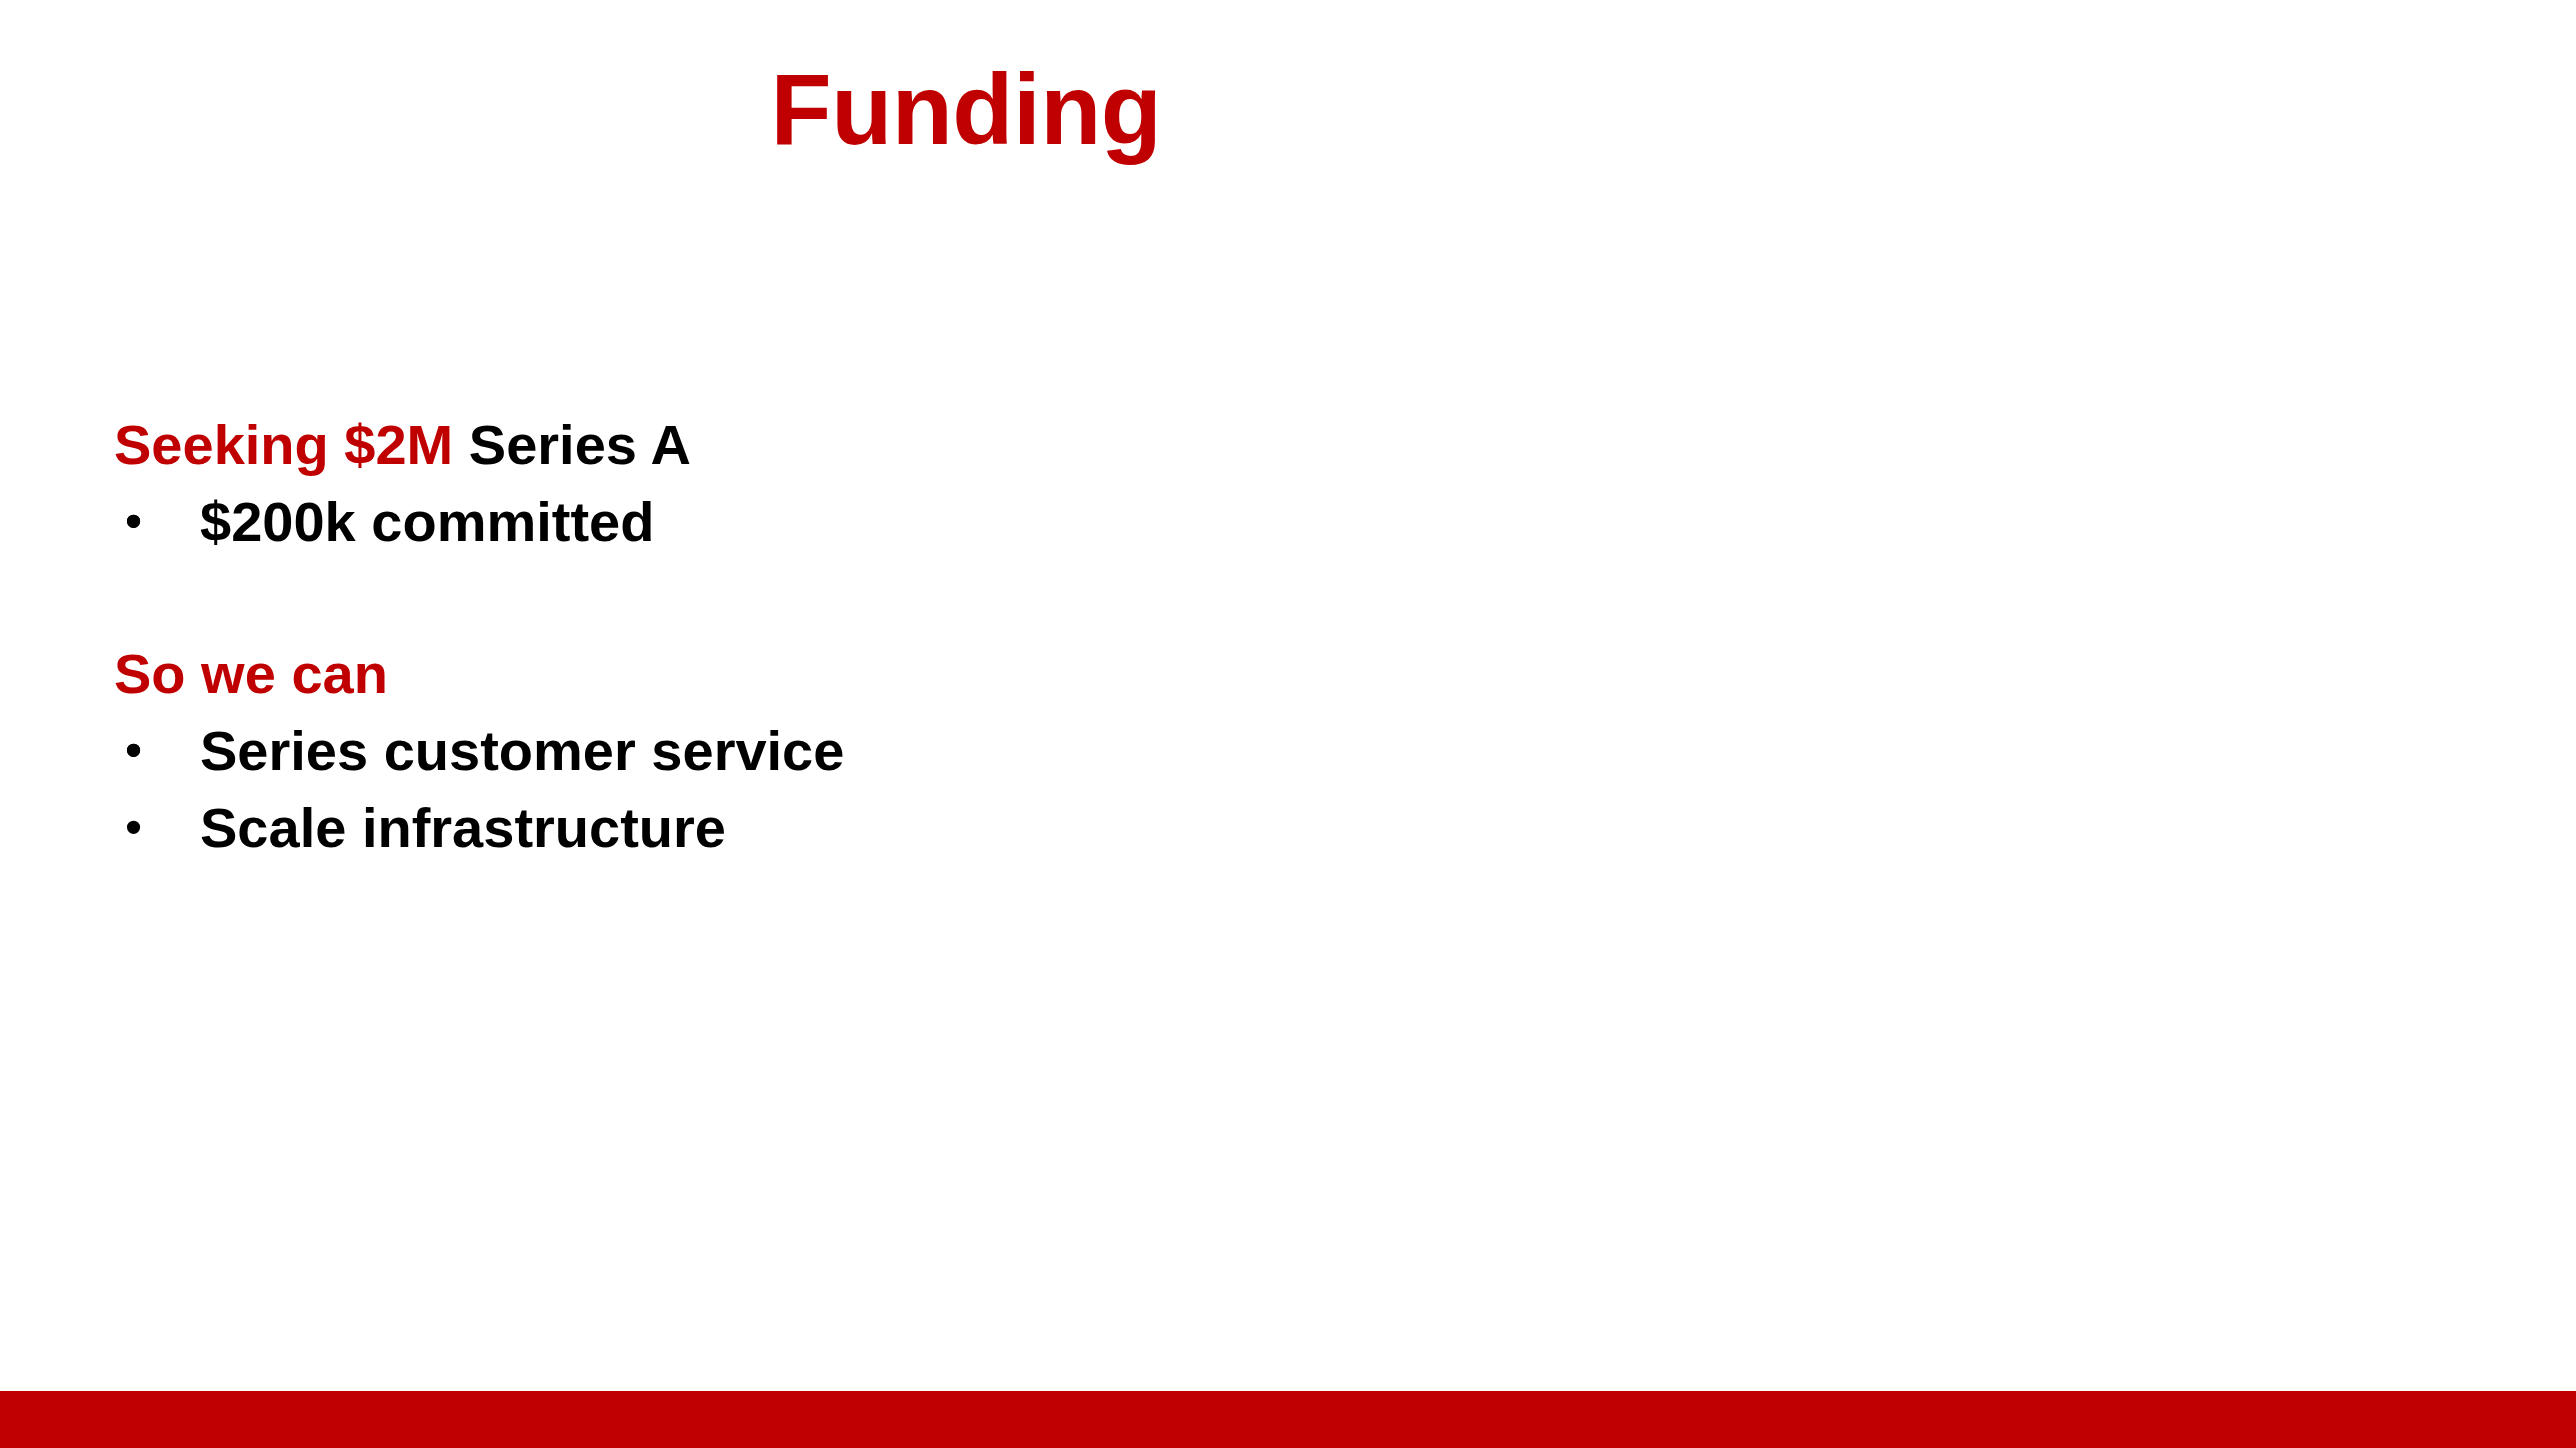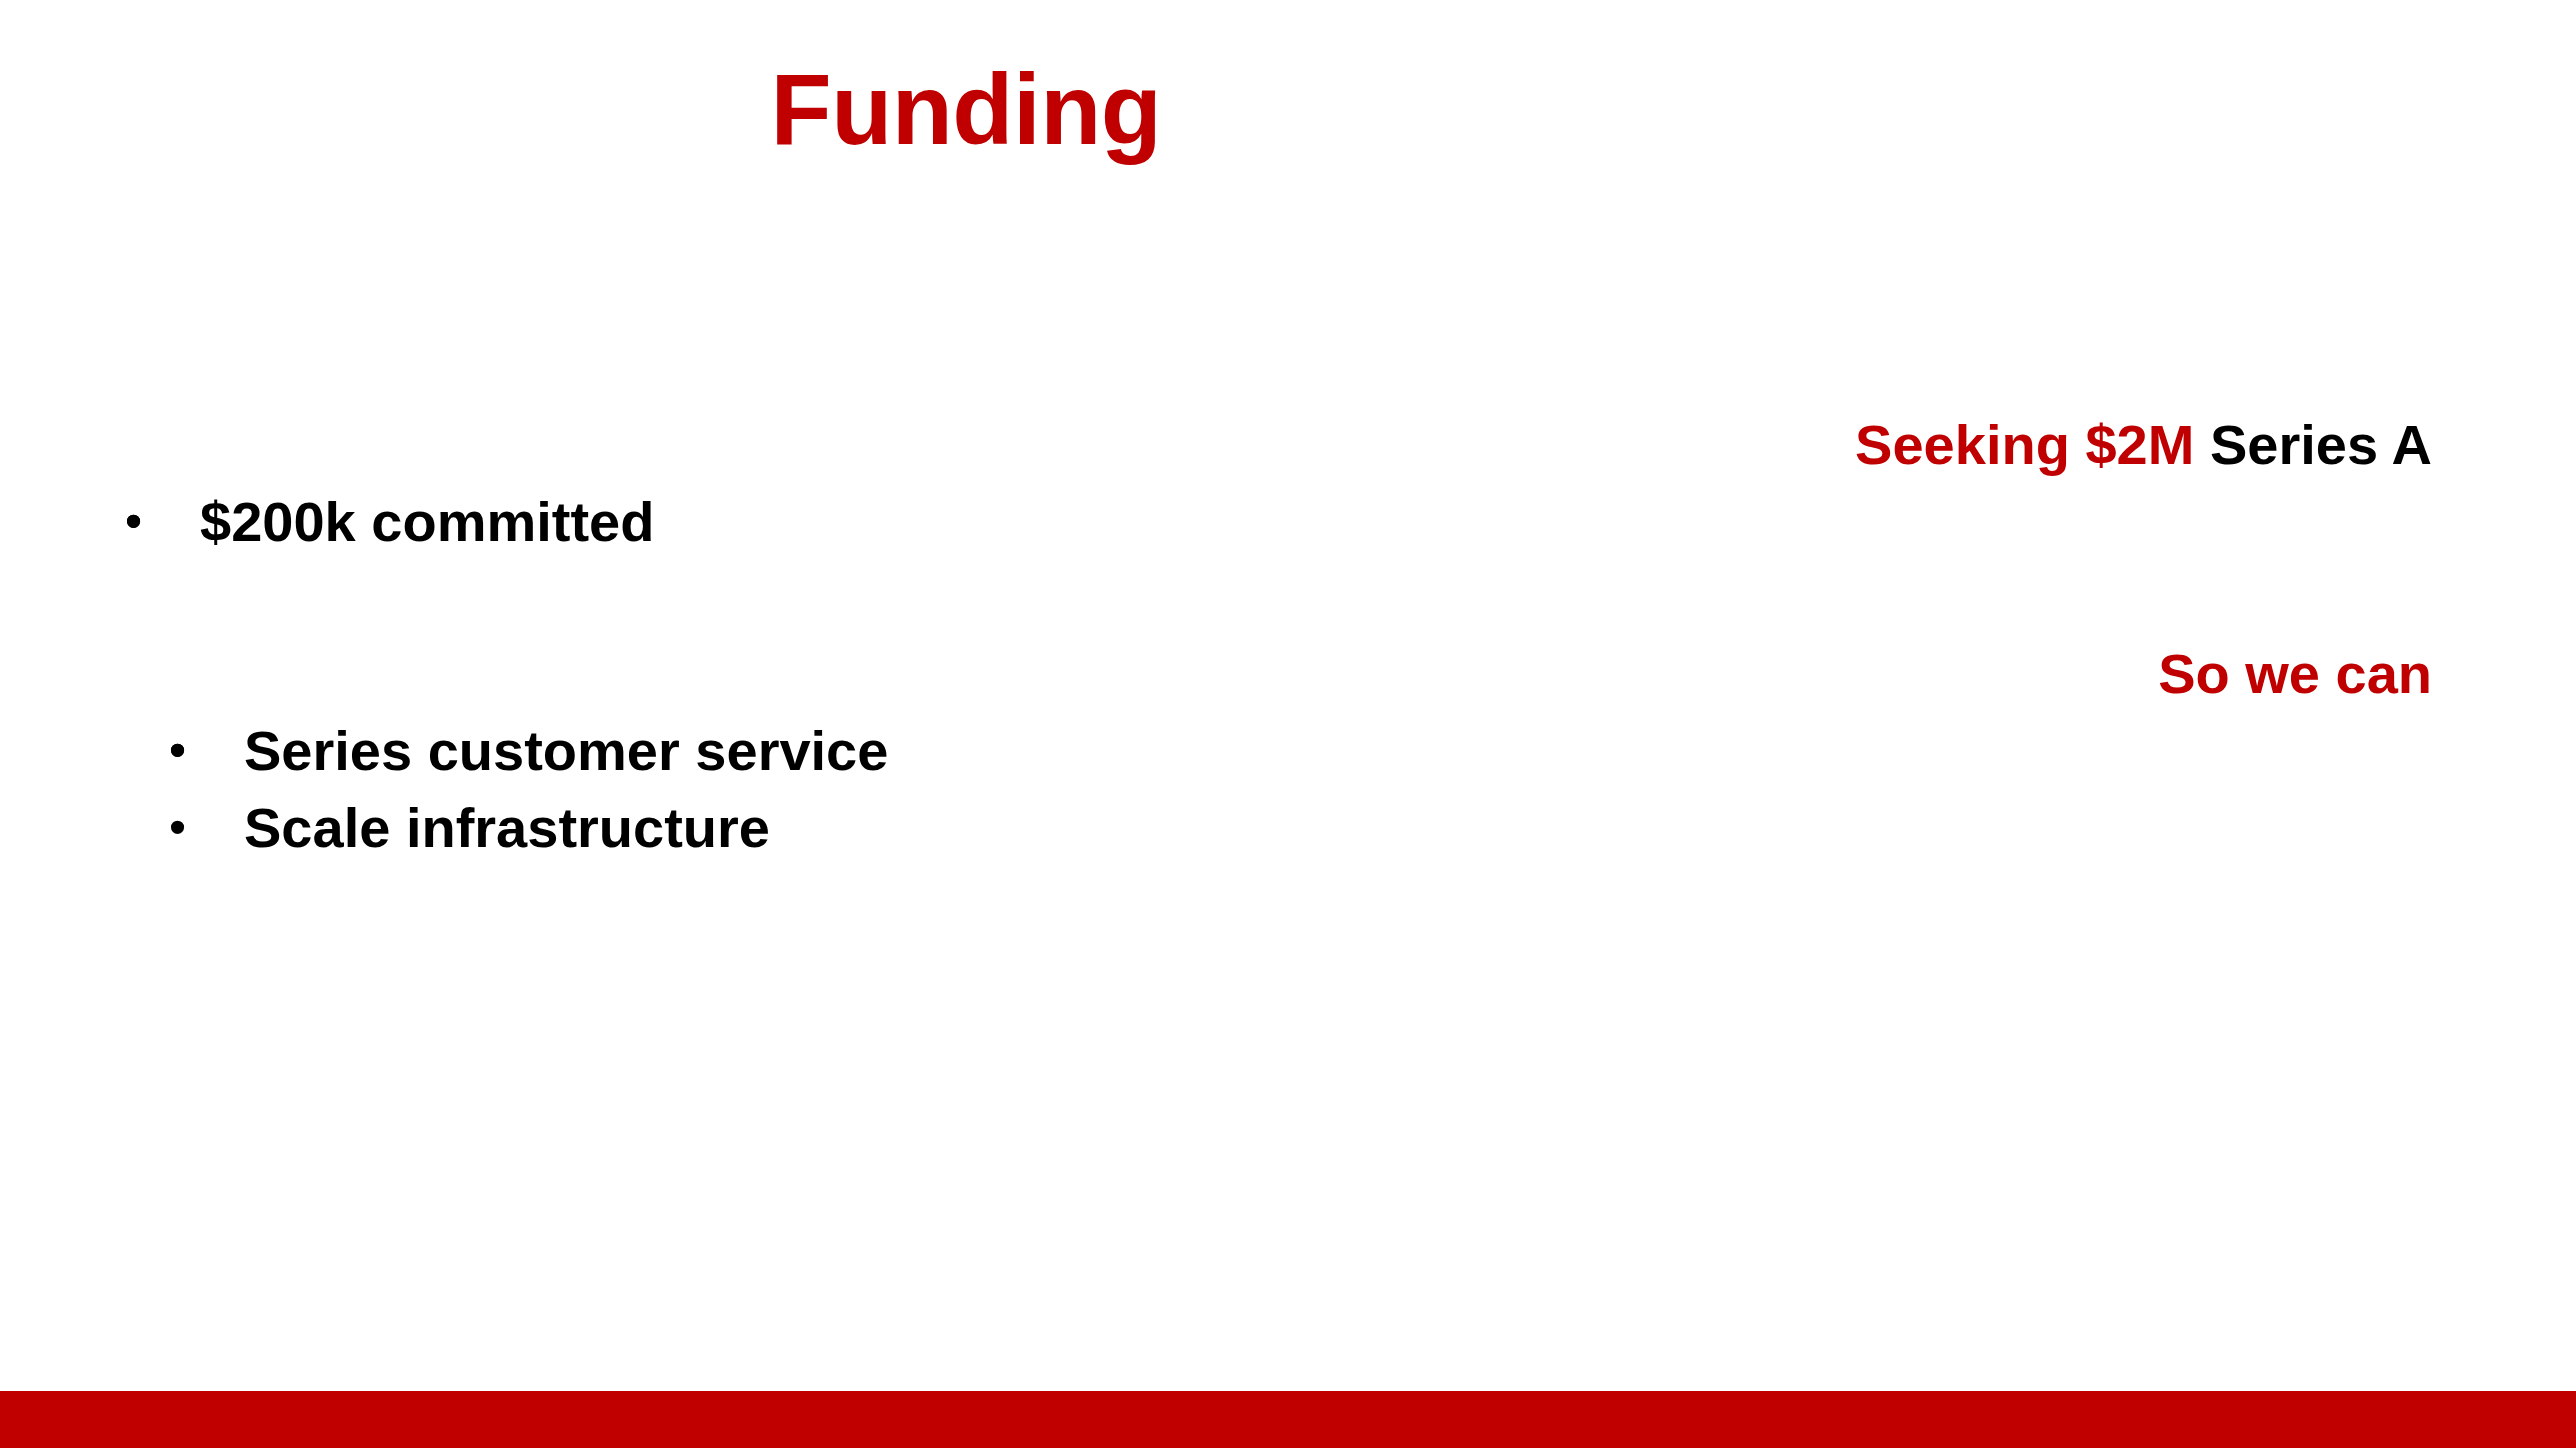--- a/index.html
+++ b/index.html
@@ -39,30 +39,28 @@
     left: 114px;
     top: 406px;
     width: 2318px;
   }
 
   .section {
     margin: 0 0 0 0;
   }
   .section + .section {
     margin-top: 75px;
-    margin-left: 44px;
   }
 
   .section-heading {
     font-size: 56px;
     font-weight: bold;
     line-height: 77px;
     color: #C00000;
     white-space: nowrap;
-    text-align: right;
   }
   .section-heading .tail {
     color: #000000;
   }
 
   .bullet-list {
     list-style: none;
     margin: 0;
     padding: 0;
   }

